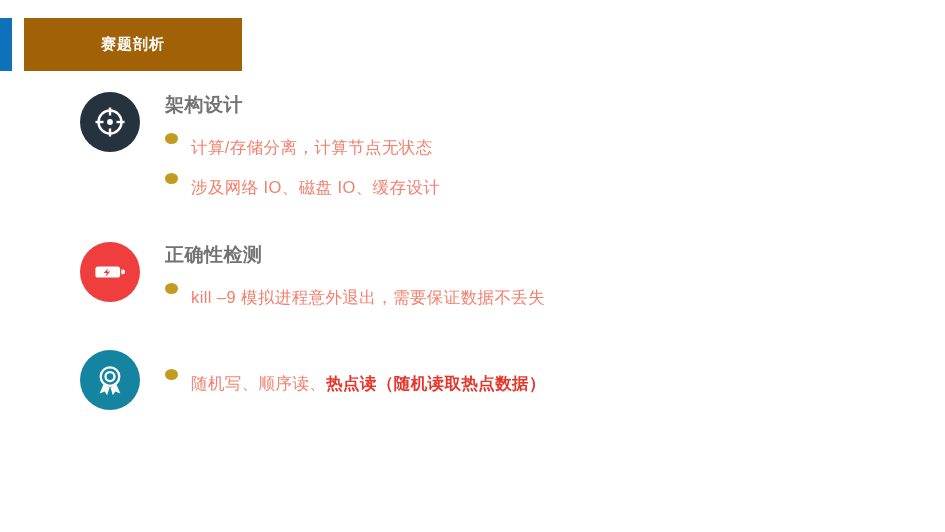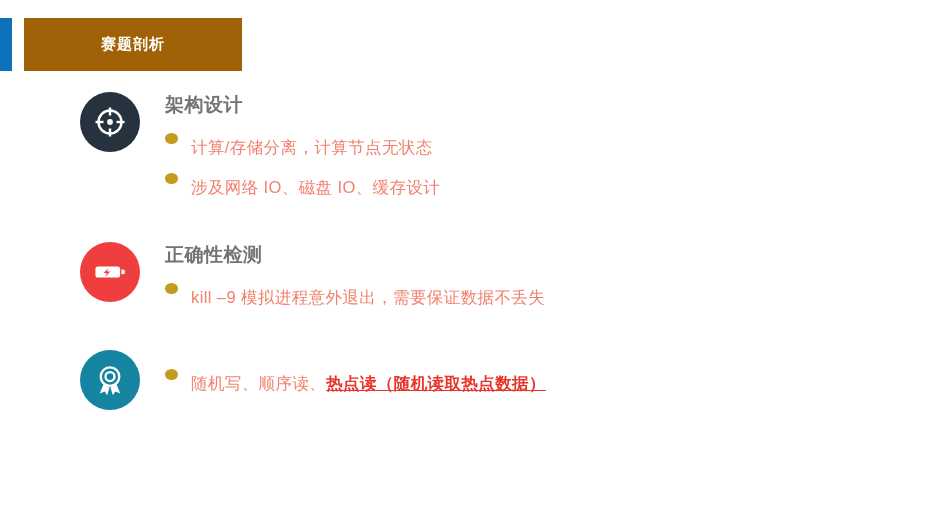--- a/index.html
+++ b/index.html
@@ -103,21 +103,20 @@
   .bullet-text {
     font-size: 16.5px;
     line-height: 22px;
     color: #F2806E;
     letter-spacing: 0.4px;
     white-space: nowrap;
   }
   .bullet-text .em {
     color: #E8352A;
     font-weight: bold;
-    text-decoration: underline;
   }
 
   
   #section-0 .bullet-row:first-of-type { margin-top: 22px; }
   #section-1 .bullet-row:first-of-type { margin-top: 22px; }
   #section-2 .bullet-row:first-of-type { margin-top: 22px; }
 </style>
 </head>
 <body>
 

